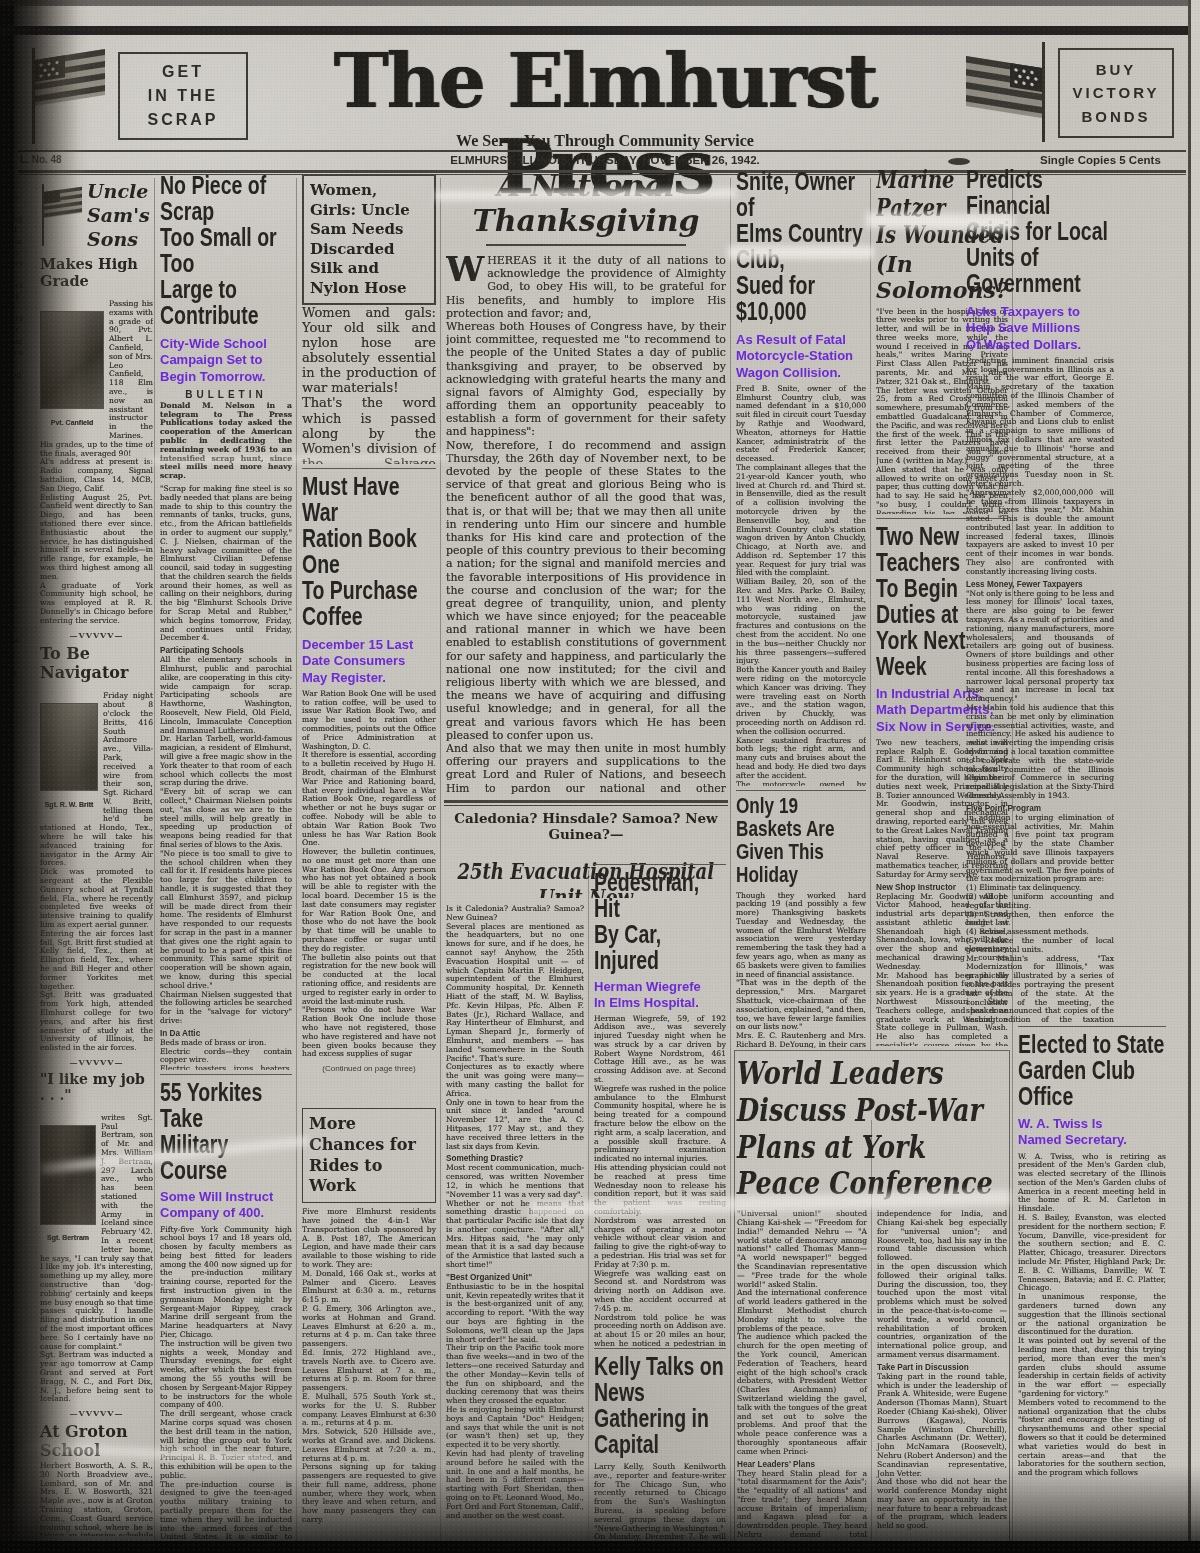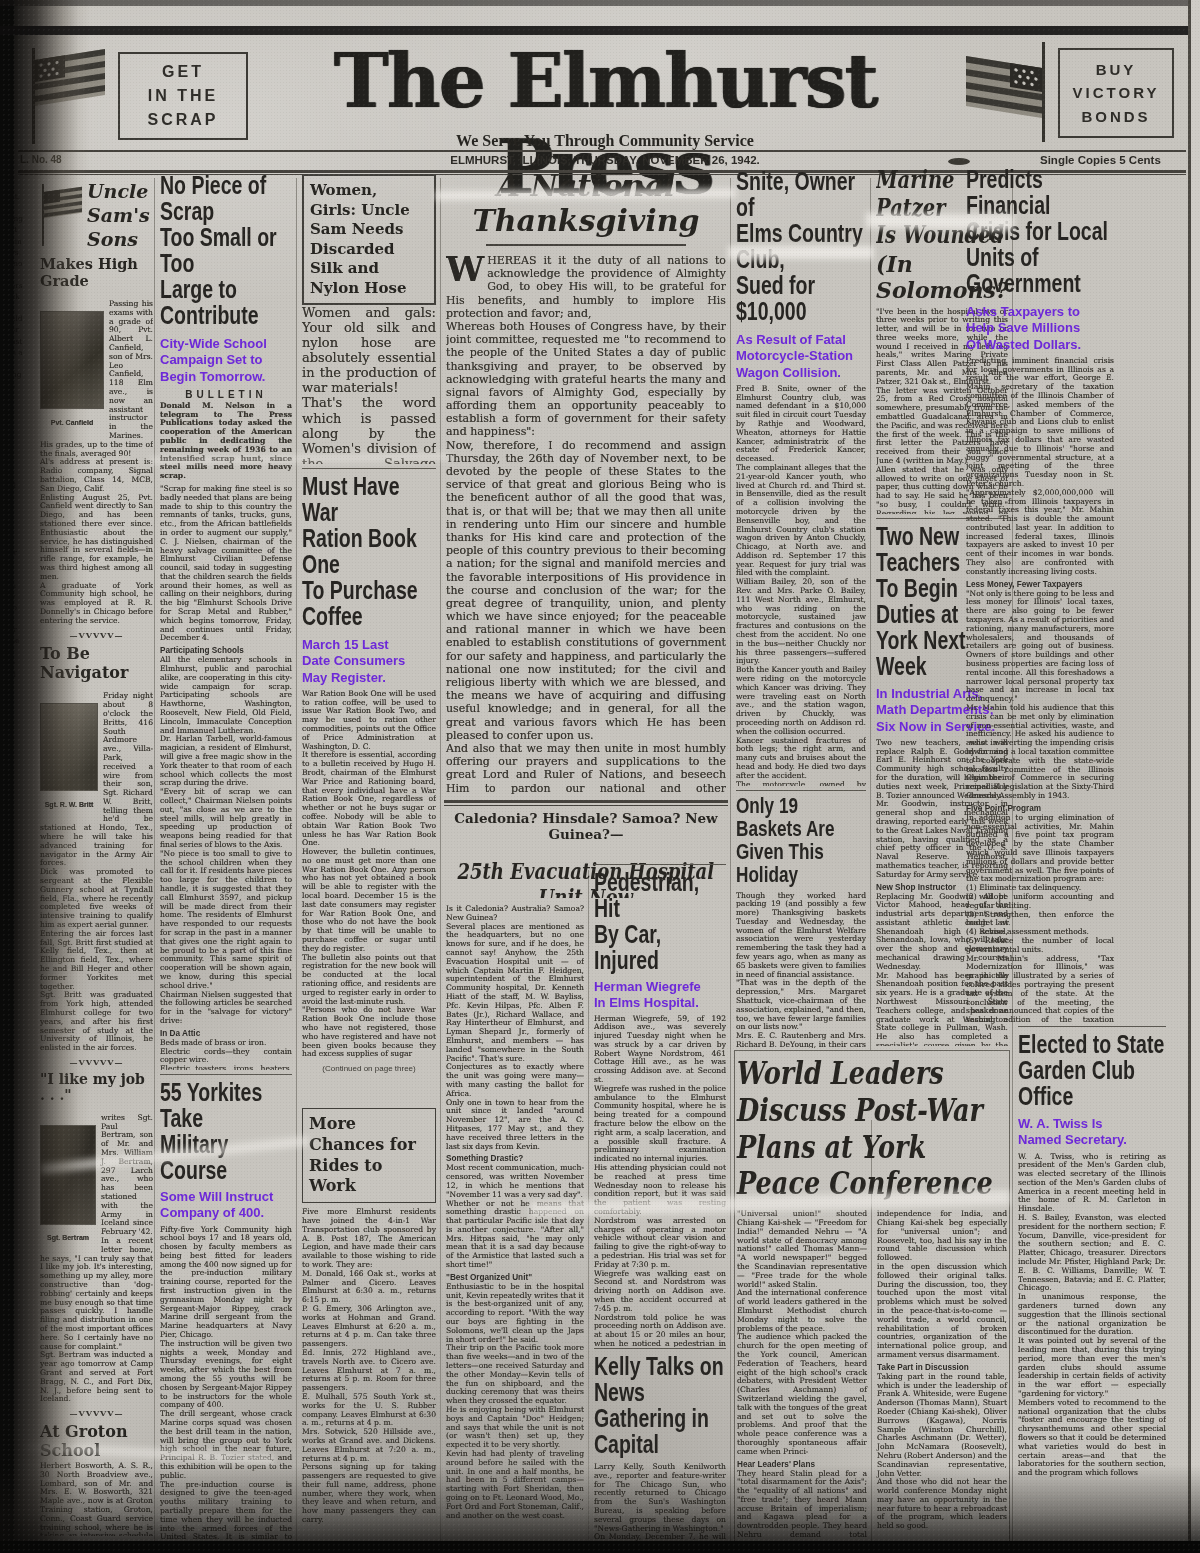--- a/index.html
+++ b/index.html
@@ -301,21 +301,21 @@
 Residents are advised to leave their discarded silk and nylon hose at the OCD office in the Glos building, 104 South Kenilworth ave., as soon as possible.
 Only types of stockings that will be accepted are: all silk, all nylon, mixture of silk and nylon, mixture of silk and rayon, mixture of nylon and rayon, mixture of silk and cotton and mixture of nylon and cotton. (No all-cotton or all-rayon hose will be accepted.)
 The silk will be used for the manufacture of powder bags, into which charges of powder are placed for generating the power required to expel a shell from guns of major caliber. Nylon is used in the manufacture of other important war materials.</div>
   </div>
 
   <div class="abs" style="left:302px;top:468px;width:134px;height:636px;overflow:hidden;">
     <div class="sep"></div>
     <div class="hl hl24"><span class="cx">Must Have War
 Ration Book One
 To Purchase Coffee</span></div>
-    <div class="sub" style="margin:8px 0 4px;">March 15 Last
+    <div class="sub" style="margin:8px 0 4px;">December 15 Last
 Date Consumers
 May Register.</div>
     <div class="bd pre">War Ration Book One will be used to ration coffee, will be used to issue War Ration Book Two, and may be used to ration other commodities, points out the Office of Price Administration at Washington, D. C.
 It therefore is essential, according to a bulletin received by Hugo H. Brodt, chairman of the Elmhurst War Price and Rationing board, that every individual have a War Ration Book One, regardless of whether or not he buys sugar or coffee. Nobody will be able to obtain War Ration Book Two unless he has War Ration Book One.
 However, the bulletin continues, no one must get more than one War Ration Book One. Any person who has not yet obtained a book will be able to register with the local board. December 15 is the last date consumers may register for War Ration Book One, and those who do not have the book by that time will be unable to purchase coffee or sugar until they do register.
 The bulletin also points out that registration for the new book will be conducted at the local rationing office, and residents are urged to register early in order to avoid the last-minute rush.
 "Persons who do not have War Ration Book One include those who have not registered, those who have registered and have not been given books because they had excess supplies of sugar</div>
     <div class="cont">(Continued on page three)</div>
   </div>
 

